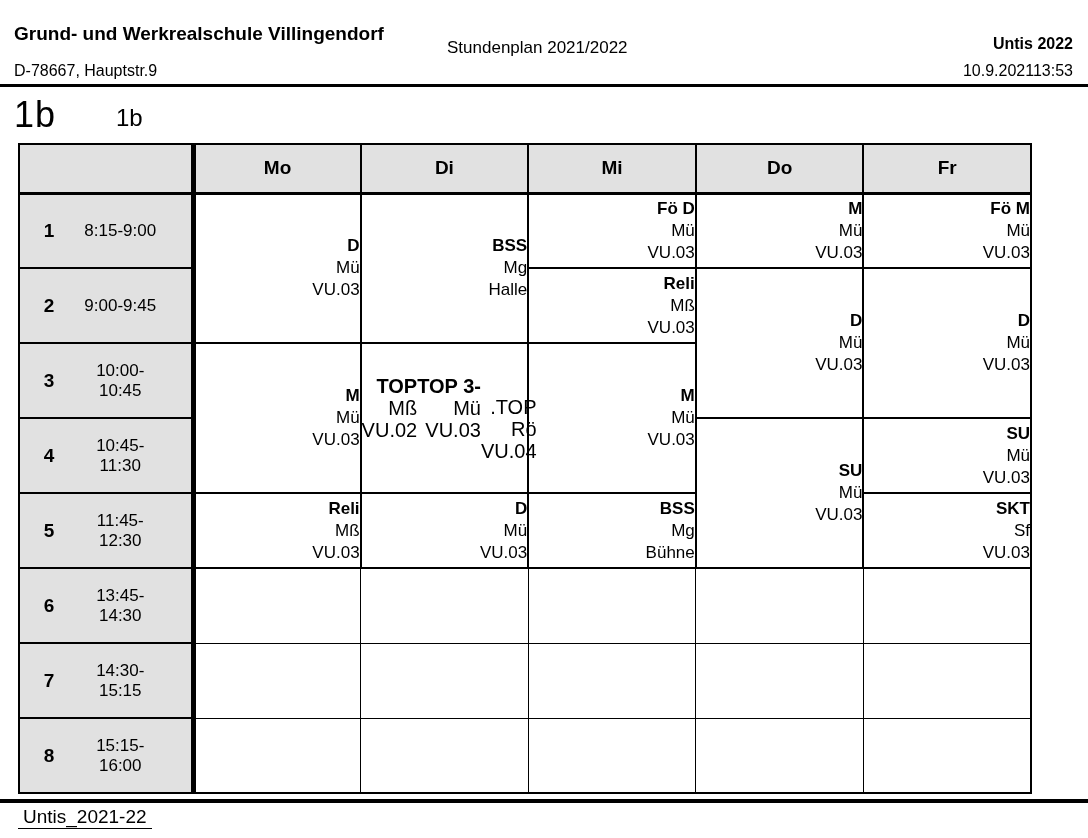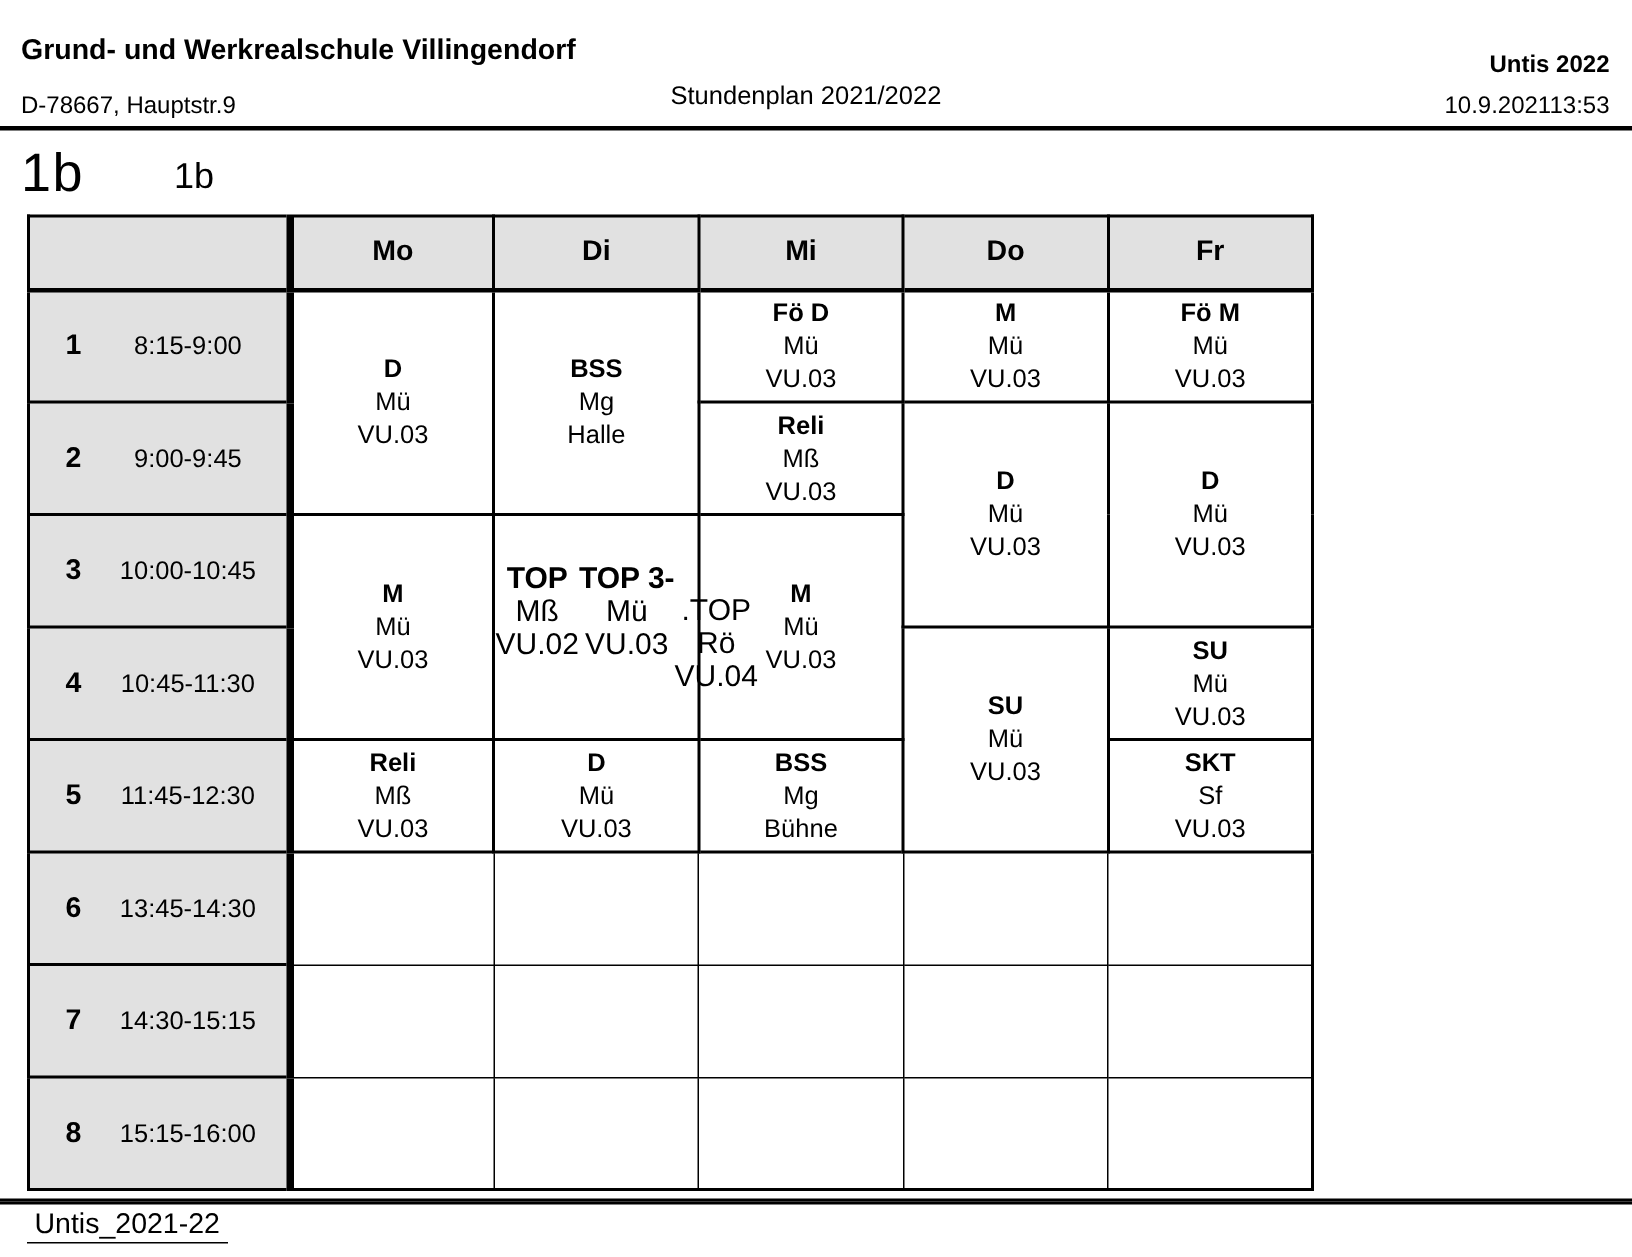--- a/index.html
+++ b/index.html
@@ -7,54 +7,54 @@
   body {
     font-family: "Liberation Sans", sans-serif;
     color: #000;
     position: relative;
     overflow: hidden;
   }
   .abs { position: absolute; }
 
   
   .school   { left: 14px;  top: 23px; font-size: 19px; font-weight: bold; }
-  .plan     { left: 447px; top: 38px; font-size: 17px; margin-top: 16px; }
+  .plan     { left: 447px; top: 38px; font-size: 17px; }
   .product  { right: 15px; top: 35px; font-size: 16px; font-weight: bold; }
   .address  { left: 14px;  top: 62px; font-size: 16px; }
   .datetime { right: 15px; top: 62px; font-size: 16px; }
   .datetime .dt-date { }
   .toprule  { left: 0; right: 0; top: 84px; height: 3px;
               border-top: 2px solid #000; border-bottom: 1px solid #000; }
 
   
   .class-short { left: 14px;  top: 94px;  font-size: 36px; letter-spacing: 1px; }
   .class-long  { left: 116px; top: 104px; font-size: 24px; }
 
   
   table.tt {
     position: absolute; left: 18px; top: 143px;
-    width: 858px; border-collapse: collapse; table-layout: fixed;
+    width: 1014px; border-collapse: collapse; table-layout: fixed;
     border: 2px solid #000;
   }
   .tt th, .tt td { border: 1px solid #000; padding: 0; text-align: center; vertical-align: middle; }
   .tt tr.hdr      { height: 49px; }
   .tt tr.period   { height: 75px; }
   .tt th.corner, .tt th.day { background: #e1e1e1; border-width: 2px; border-bottom-width: 3px; }
   .tt th.day      { font-size: 19px; font-weight: bold; }
   .tt th.corner, .tt td.time { border-right-width: 5px; }
   .tt td.time     { background: #e1e1e1; border-width: 2px; border-right-width: 5px; }
   .tt td.lesson   { border-width: 2px; background: #fff; }
   .tt td.empty    { border-width: 1px; background: #fff; }
 
   .timewrap { display: flex; align-items: center; width: 100%; }
   .pnum  { width: 58px; font-size: 19px; font-weight: bold; text-align: center; }
-  .ptime { flex: 1; font-size: 17px; text-align: center; padding-right: 18px; }
+  .ptime { flex: 1; font-size: 17px; text-align: center; padding-right: 28px; }
 
   .lesson .subj { font-weight: bold; }
-  .lesson .subj, .lesson .tea, .lesson .room { font-size: 17px; line-height: 22px; white-space: nowrap; }
+  .lesson .subj, .lesson .tea, .lesson .room { font-size: 17px; line-height: 22px; white-space: nowrap; text-align: right; }
   .lesson .subj.nb { font-weight: normal; margin-top: 21px; }
 
   .groups { display: flex; width: 100%; }
   .grp { flex: 1; text-align: center; }
   .grp .subj, .grp .tea, .grp .room { font-size: 20px; line-height: 22px; }
 
   
   .botrule { left: 0; right: 0; top: 799px; height: 4px;
              border-top: 2px solid #000; border-bottom: 2px solid #000; }
   .footer-label { left: 18px; width: 1064px; top: 806px; text-align: left; font-size: 19px; }

